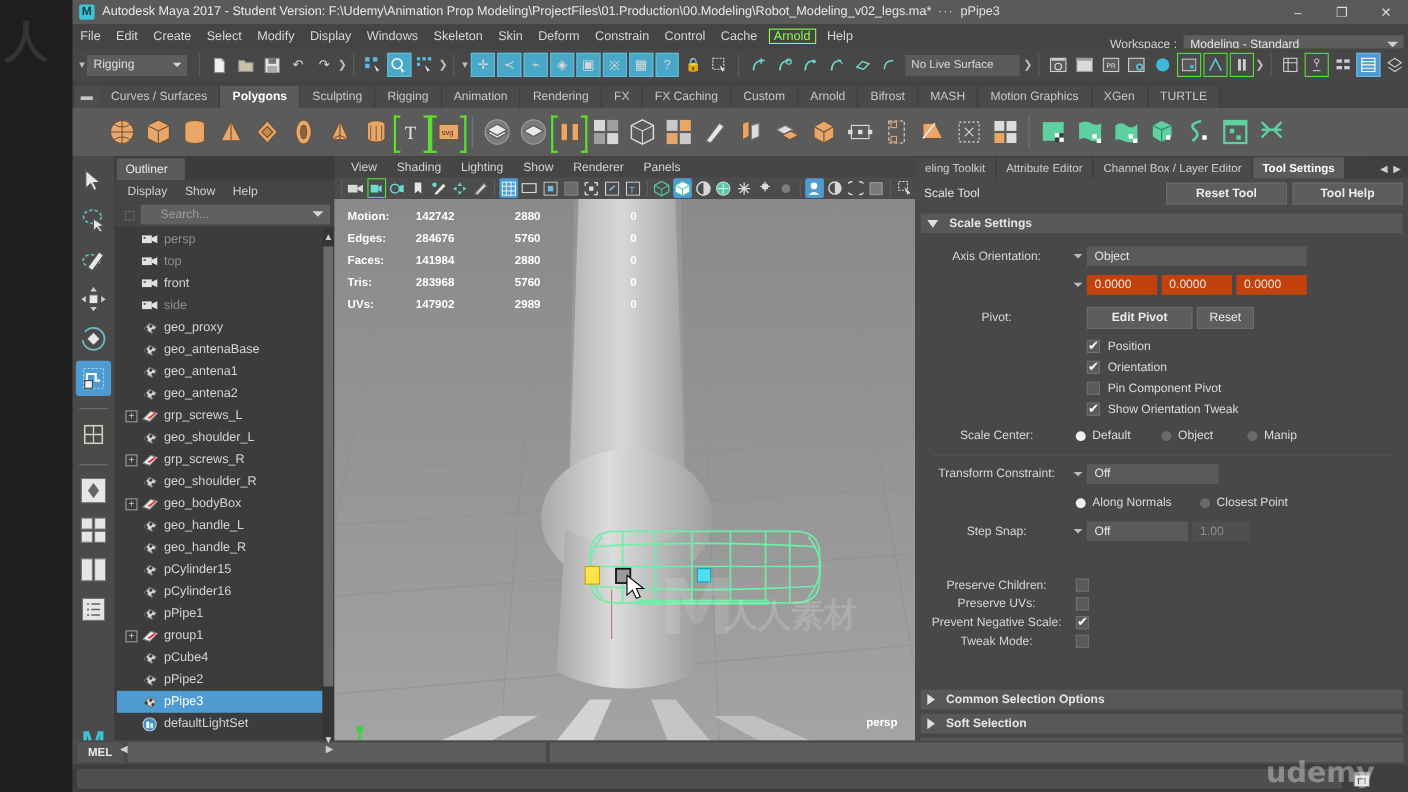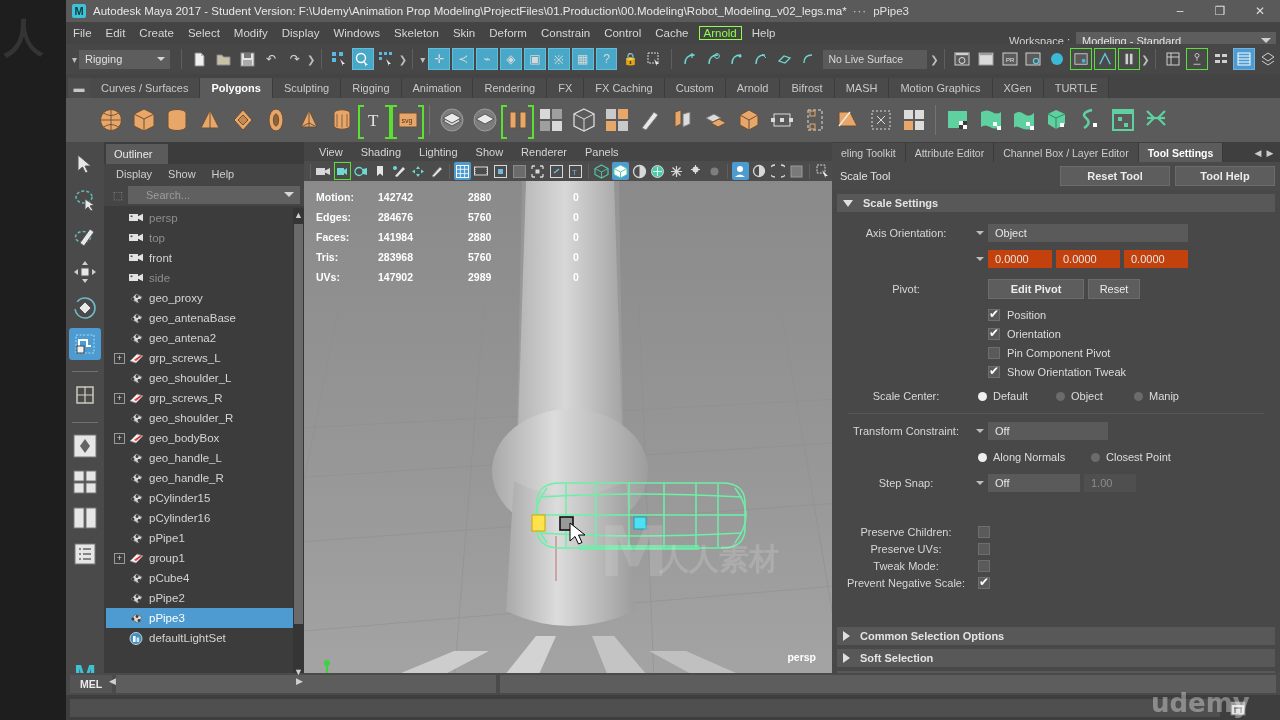--- a/index.html
+++ b/index.html
@@ -933,20 +933,30 @@
         </div>
         <div class="ol-row">
           <span class="ol-expand blank"></span>
           <span class="ol-icon"><svg width="15" height="13" viewBox="0 0 15 13">
               <path d="M2 7 L7 2 L13 5 L9 11 Z" fill="#d9d9d9" stroke="#777"></path>
               <circle cx="4" cy="7" r="1.4" fill="#3a3a3a"></circle>
               <circle cx="8" cy="4.5" r="1.4" fill="#3a3a3a"></circle>
               <circle cx="10" cy="8.5" r="1.4" fill="#3a3a3a"></circle>
             </svg></span>
           <span>geo_antenaBase</span>
+        </div>
+        <div class="ol-row">
+          <span class="ol-expand blank"></span>
+          <span class="ol-icon"><svg width="15" height="13" viewBox="0 0 15 13">
+              <path d="M2 7 L7 2 L13 5 L9 11 Z" fill="#d9d9d9" stroke="#777"></path>
+              <circle cx="4" cy="7" r="1.4" fill="#3a3a3a"></circle>
+              <circle cx="8" cy="4.5" r="1.4" fill="#3a3a3a"></circle>
+              <circle cx="10" cy="8.5" r="1.4" fill="#3a3a3a"></circle>
+            </svg></span>
+          <span>geo_antena1</span>
         </div>
         <div class="ol-row">
           <span class="ol-expand blank"></span>
           <span class="ol-icon"><svg width="15" height="13" viewBox="0 0 15 13">
               <path d="M2 7 L7 2 L13 5 L9 11 Z" fill="#d9d9d9" stroke="#777"></path>
               <circle cx="4" cy="7" r="1.4" fill="#3a3a3a"></circle>
               <circle cx="8" cy="4.5" r="1.4" fill="#3a3a3a"></circle>
               <circle cx="10" cy="8.5" r="1.4" fill="#3a3a3a"></circle>
             </svg></span>
           <span>geo_antena2</span>
@@ -1518,28 +1528,28 @@
             <span class="flabel" style="width:132px;">Preserve Children:</span>
             <span style="width:6px;"></span>
             <span class="cbox"></span>
           </div>
           <div style="display: flex; align-items: center; height: 17px;">
             <span class="flabel" style="width:132px;">Preserve UVs:</span>
             <span style="width:6px;"></span>
             <span class="cbox"></span>
           </div>
           <div style="display: flex; align-items: center; height: 17px;">
+            <span class="flabel" style="width:132px;">Prevent Negative Scale:</span>
+            <span style="width:6px;"></span>
+            <span class="cbox checked"></span>
+          </div>
+          <div style="display: flex; align-items: center; height: 17px;">
             <span class="flabel" style="width:132px;">Tweak Mode:</span>
             <span style="width:6px;"></span>
             <span class="cbox"></span>
-          </div>
-          <div style="display: flex; align-items: center; height: 17px;">
-            <span class="flabel" style="width:132px;">Prevent Negative Scale:</span>
-            <span style="width:6px;"></span>
-            <span class="cbox checked"></span>
           </div>
         </div>
     </div>
 
     <div style="position:absolute; left:0; bottom:6px; width:448px;" id="cs-host">
         <div class="section-hdr" style="margin-top: 4px;">
           <span class="tri-right"></span>
           <span>Common Selection Options</span>
         </div>
         <div class="section-hdr" style="margin-top: 4px;">

